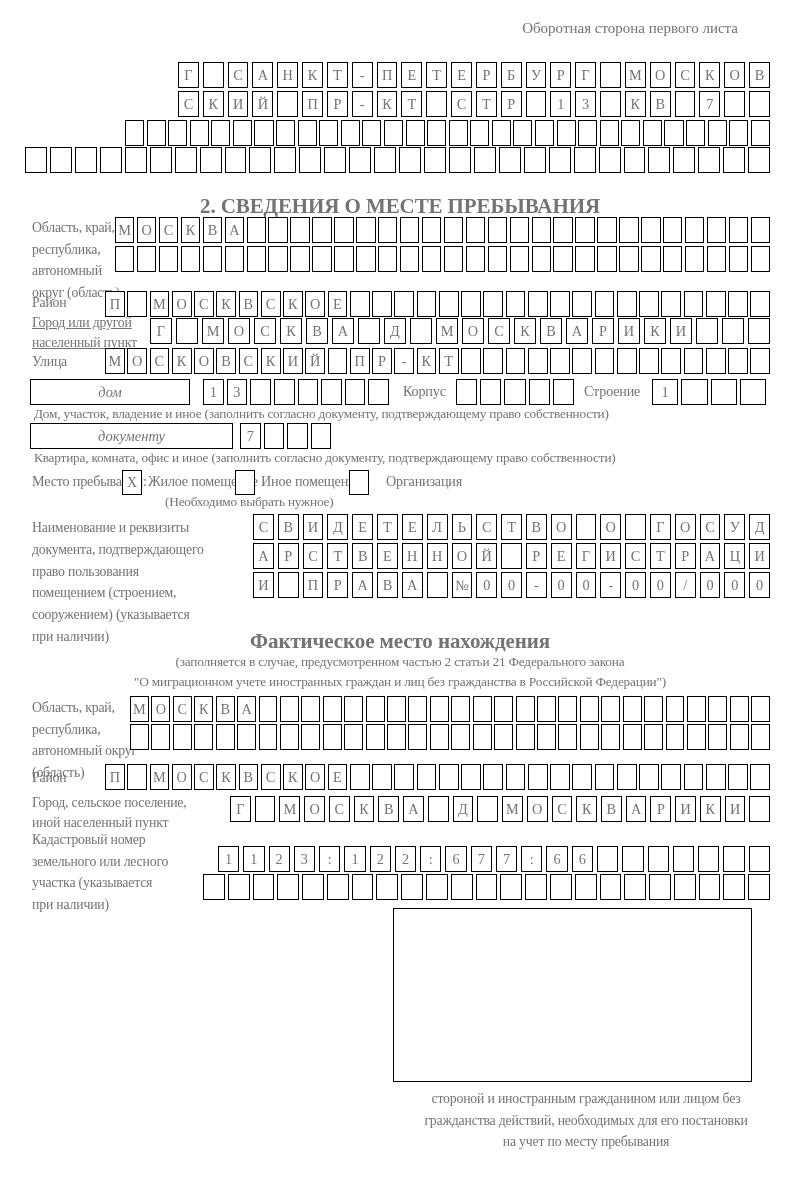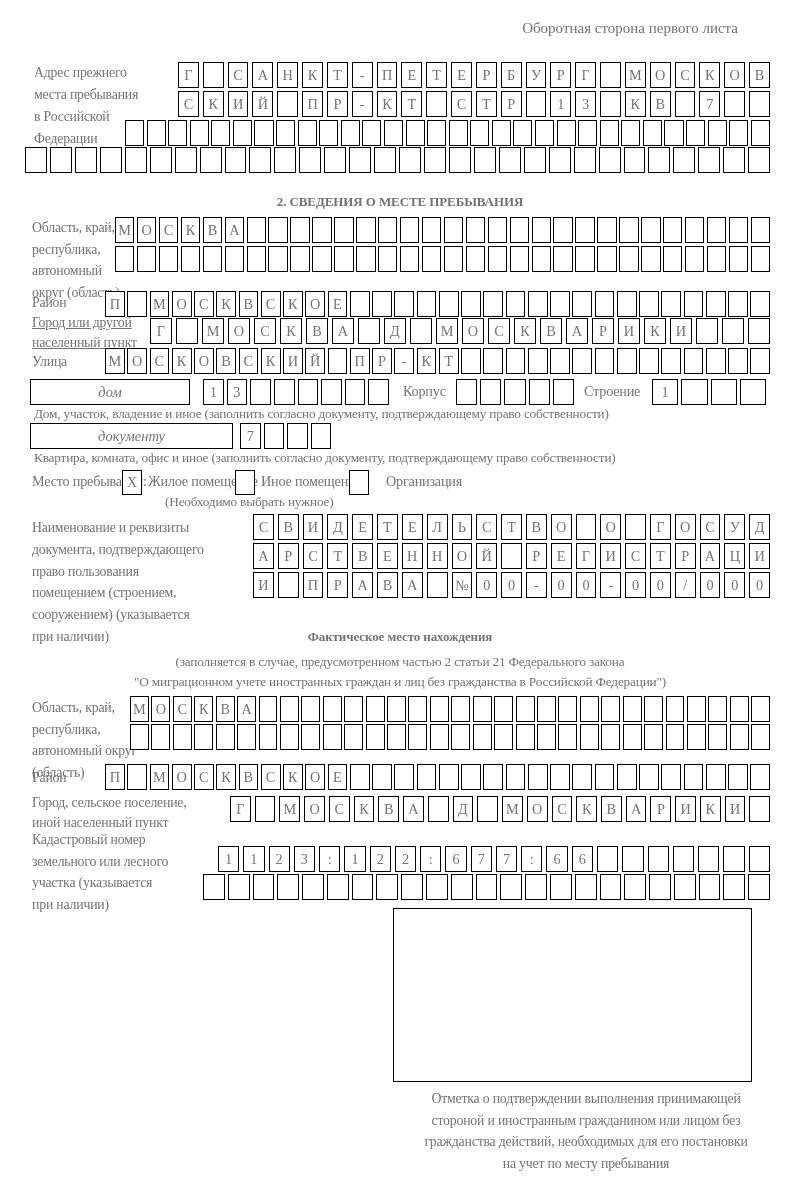--- a/index.html
+++ b/index.html
@@ -5,21 +5,21 @@
   html,body{margin:0;padding:0;background:#fff;}
   .page{
     position:relative;width:800px;height:1180px;background:#ffffff;
     font-family:"Liberation Serif","DejaVu Serif",serif;color:#737373;overflow:hidden;
   }
   .abs{position:absolute;}
   .lbl{position:absolute;font-size:13.8px;letter-spacing:-0.2px;line-height:21.5px;white-space:nowrap;}
   .lbl div{white-space:nowrap;}
   .note{position:absolute;font-size:13.3px;letter-spacing:-0.2px;white-space:nowrap;}
   .center{left:0;right:0;text-align:center;white-space:nowrap;}
-  .h-bold{position:absolute;font-weight:bold;font-size:13px;letter-spacing:-0.1px;}
+  .h-bold{position:absolute;font-weight:bold;font-size:21px;letter-spacing:-0.1px;}
   .crow{position:absolute;display:flex;height:26px;}
   .g2{gap:2.5px;} .g3{gap:3px;} .g4{gap:4px;}
   .cell{
     flex:1;border:1.7px solid #000;box-sizing:border-box;background:#fff;
     display:flex;align-items:center;justify-content:center;
     font-size:14.3px;line-height:1;overflow:hidden;
   }
   .fieldrect{
     position:absolute;border:1.7px solid #000;box-sizing:border-box;height:26px;
     display:flex;align-items:center;justify-content:center;font-size:14.5px;background:#fff;font-style:italic;
@@ -32,26 +32,20 @@
   .stampbox{position:absolute;border:1.7px solid #000;box-sizing:border-box;background:#fff;}
   .stampnote{position:absolute;font-size:13.8px;line-height:21.5px;text-align:center;letter-spacing:-0.2px;}
 </style>
 </head>
 <body>
 
 <div class="page">
 
   <div class="abs" style="top:20px;right:62px;font-size:15px;">Оборотная сторона первого листа</div>
 
-  <div class="lbl" style="left:34px;top:62px;line-height:22px;">
-    <div>Адрес прежнего</div>
-    <div>места пребывания</div>
-    <div>в Российской</div>
-    <div>Федерации</div>
-  </div>
   <div class="crow g4" style="left:178px;top:62px;width:592px;">
       <div class="cell">Г</div>
       <div class="cell"></div>
       <div class="cell">С</div>
       <div class="cell">А</div>
       <div class="cell">Н</div>
       <div class="cell">К</div>
       <div class="cell">Т</div>
       <div class="cell">-</div>
       <div class="cell">П</div>
@@ -647,19 +641,18 @@
       <div class="cell"></div>
       <div class="cell"></div>
       <div class="cell"></div>
       <div class="cell"></div>
       <div class="cell"></div>
       <div class="cell"></div>
     </div>
 
   <div class="stampbox" style="left:393px;top:908px;width:359px;height:174px;"></div>
   <div class="stampnote" style="left:386px;top:1088px;width:400px;">
-    <div>Отметка о подтверждении выполнения принимающей</div>
     <div>стороной и иностранным гражданином или лицом без</div>
     <div>гражданства действий, необходимых для его постановки</div>
     <div>на учет по месту пребывания</div>
   </div>
 
 </div>
 
 </body></html>

